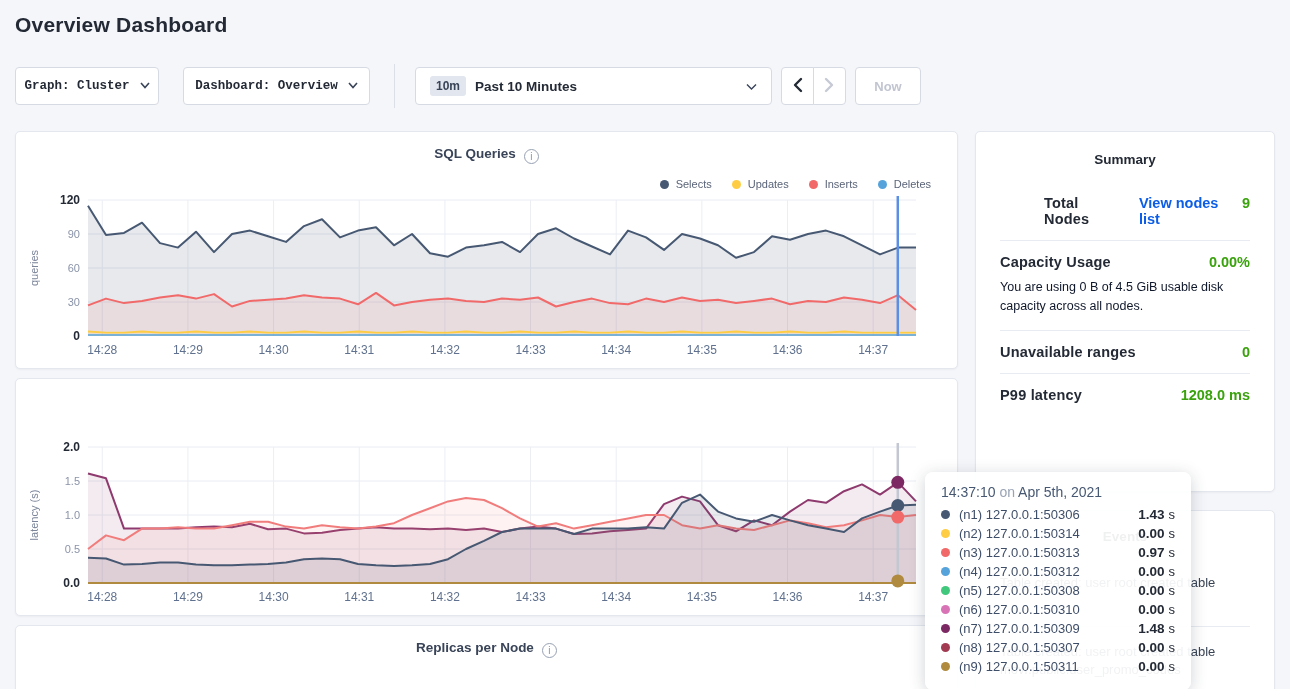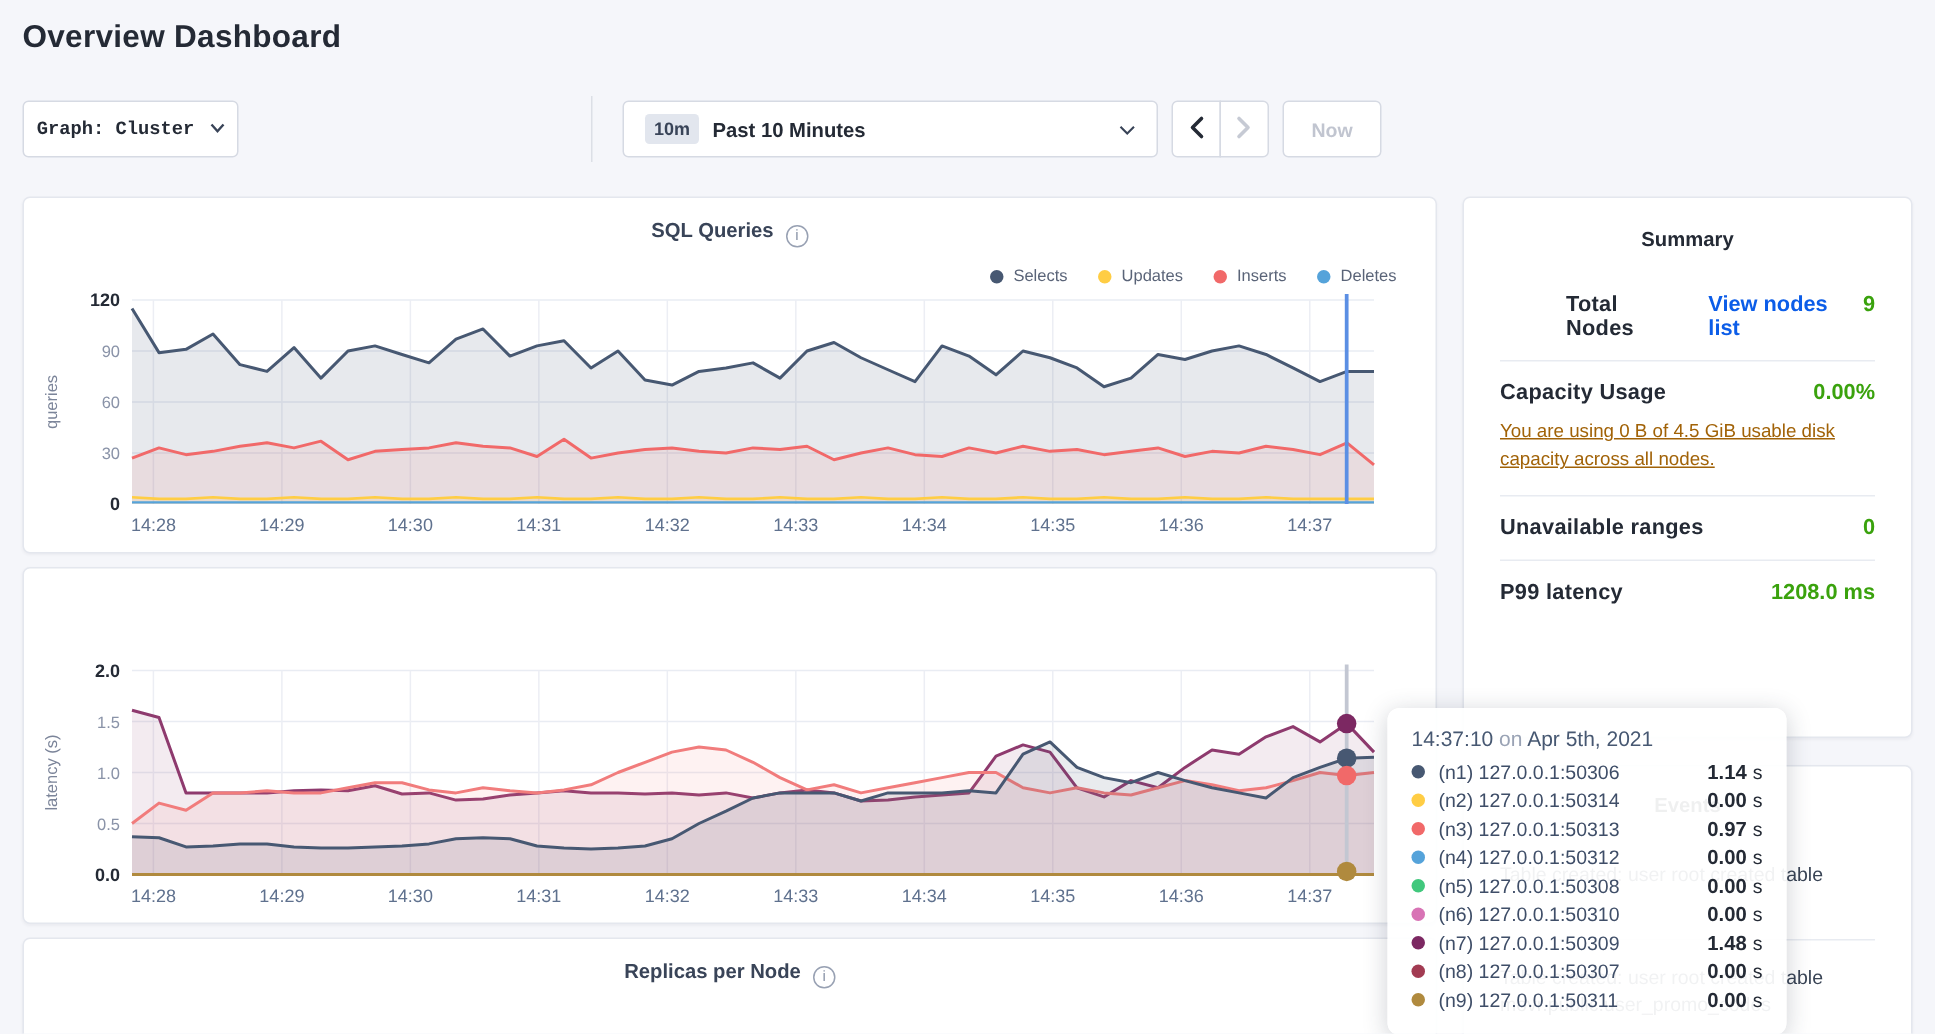--- a/index.html
+++ b/index.html
@@ -42,21 +42,21 @@
 
   .sum-title { text-align:center; font-weight:bold; font-size:13.5px; color:#242a35; padding-top:20px; margin-bottom:12px; }
   .sum-body { padding:0 24px; }
   .sum-section { padding:13px 0; }
   .sum-section + .sum-section { border-top:1px solid #e8ebf1; }
   .sum-section:first-child { padding-top:16px;margin-left:44px; }
   .sum-row { display:flex; align-items:baseline; }
   .sum-label { font-weight:bold; font-size:14.5px; color:#242a35; letter-spacing:0.2px; }
   .sum-link { color:#0c5de8; font-weight:bold; font-size:14.5px; margin-left:12px; cursor:pointer; text-decoration:none; }
   .sum-value { margin-left:auto; color:#3aa20d; font-weight:bold; font-size:14.5px; }
-  .sum-subtext { margin-top:8px; font-size:12.5px; color:#a16207; line-height:1.55;text-decoration:underline; }
+  .sum-subtext { margin-top:8px; font-size:12.5px; color:#0f172a; line-height:1.55; }
 
   .events-title { text-align:center; font-weight:bold; font-size:13.5px; color:#242a35; padding-top:18px; }
   .events-body { padding:0 24px; }
   .event-item { font-size:13px; color:#394455; line-height:18px; }
   .event-item.first { margin-top:30px; }
   .event-divider { border:none; border-top:1px solid #e8ebf1; margin:34px 0 16px 0; }
 
   .tooltip { position:absolute; left:925px; top:472px; width:266px; background:rgba(255,255,255,0.93);
              border-radius:8px; box-shadow:0 3px 16px rgba(40,50,70,0.22); padding:12px 16px 14px 16px; z-index:50; }
   .tt-header { font-size:14px; color:#475872; margin-bottom:5px; }
@@ -75,20 +75,28 @@
 
   <button class="btn dd" id="dd-graph">
     <span>Graph: Cluster</span>
     <span class="chev">
       <svg width="10" height="7" viewBox="0 0 10 7">
           <polyline points="1,1 5,5.5 9,1" fill="none" stroke="#394458" stroke-width="1.6"></polyline>
         </svg>
     </span>
   </button>
 
+  <button class="btn dd" id="dd-dashboard">
+    <span>Dashboard: Overview</span>
+    <span class="chev">
+      <svg width="10" height="7" viewBox="0 0 10 7">
+          <polyline points="1,1 5,5.5 9,1" fill="none" stroke="#394458" stroke-width="1.6"></polyline>
+        </svg>
+    </span>
+  </button>
 
   <div class="vdivider"></div>
 
   <button class="btn" id="dd-time">
     <span class="time-badge">10m</span>
     <span>Past 10 Minutes</span>
     <span class="chev">
       <svg width="11" height="8" viewBox="0 0 11 8">
           <polyline points="1,1.5 5.5,6 10,1.5" fill="none" stroke="#394458" stroke-width="1.4"></polyline>
         </svg>
@@ -280,21 +288,21 @@
   <div class="tooltip">
     <div class="tt-header">
       <span>14:37:10</span>
       <span class="tt-on"> <span>on</span> </span>
       <span>Apr 5th, 2021</span>
     </div>
     <div id="tooltip-rows">
         <div class="tt-row">
           <span class="tt-dot" style="background: rgb(71, 88, 114);"></span>
           <span>(n1) 127.0.0.1:50306</span>
-          <span class="tt-value">1.14</span>
+          <span class="tt-value">1.43</span>
           <span class="tt-unit">s</span>
         </div>
         <div class="tt-row">
           <span class="tt-dot" style="background: rgb(255, 205, 68);"></span>
           <span>(n2) 127.0.0.1:50314</span>
           <span class="tt-value">0.00</span>
           <span class="tt-unit">s</span>
         </div>
         <div class="tt-row">
           <span class="tt-dot" style="background: rgb(241, 105, 105);"></span>

